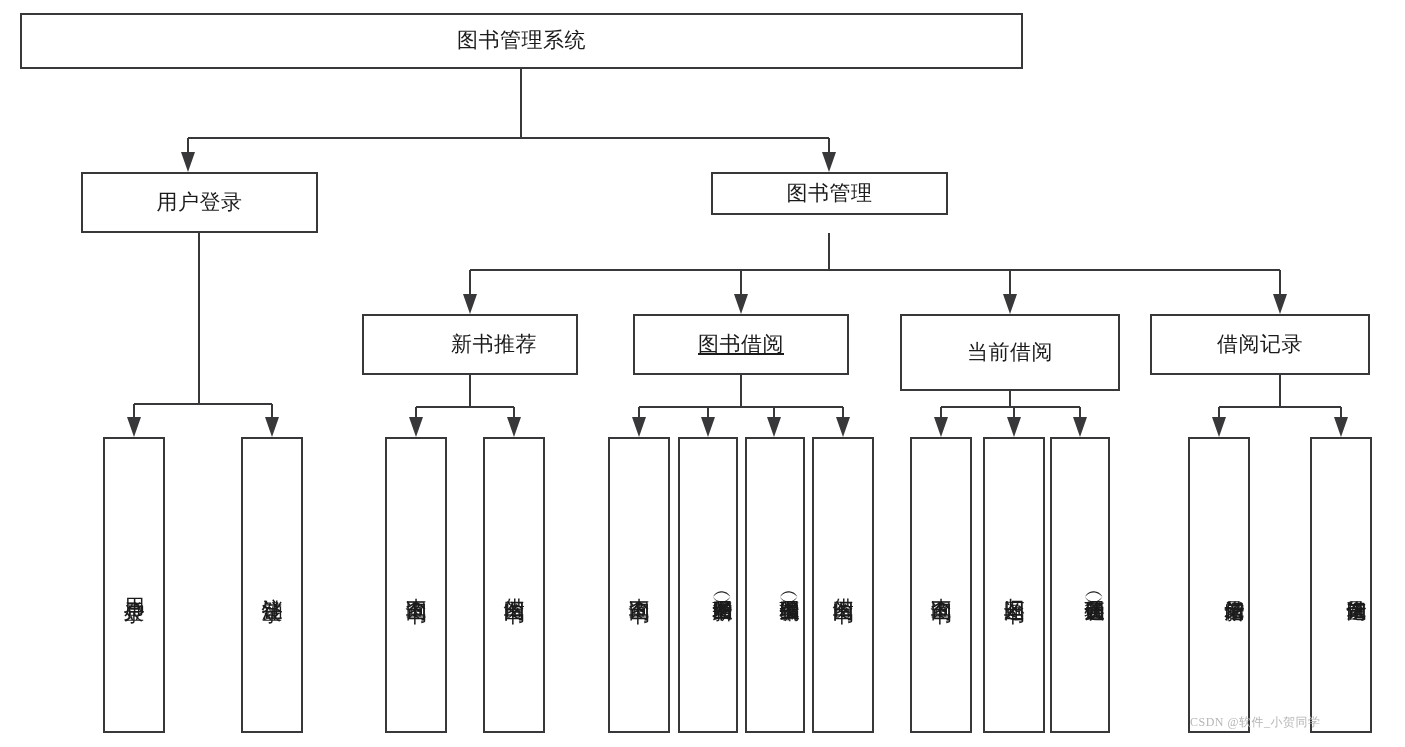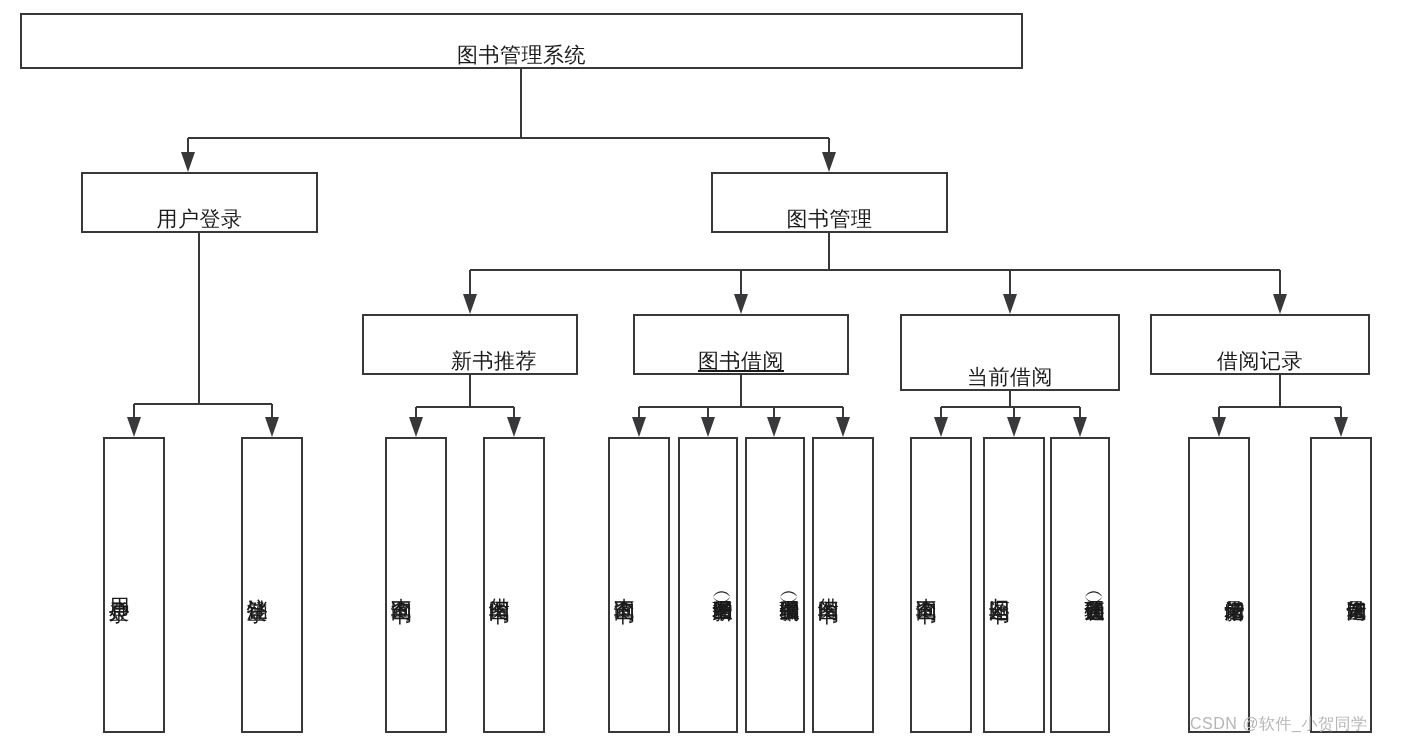--- a/index.html
+++ b/index.html
@@ -18,21 +18,21 @@
     width: 1405px;
     height: 747px;
     background: #ffffff;
   }
   .node {
     position: absolute;
     box-sizing: border-box;
     background: #ffffff;
     border: 2.5px solid #38383a;
     display: flex;
-    align-items: flex-end;
+    align-items: center;
     justify-content: center;
     color: #1b1b1c;
   }
   .node-h {
     
     font-size: 21px;
     letter-spacing: 0.5px;
     line-height: 1.1;
     text-align: center;
   }
@@ -53,25 +53,25 @@
   #edge-layer {
     position: absolute;
     left: 0;
     top: 0;
     width: 1405px;
     height: 747px;
     pointer-events: none;
   }
   .watermark {
     position: absolute;
-    font-size: 16px;
+    font-size: 12px;
     color: #b6b6b8;
     letter-spacing: 0.5px;
     white-space: nowrap;
-    font-family: Liberation Sans, sans-serif;
+    font-family: Liberation Serif, serif;
   }
 </style>
 </head>
 <body>
 
 <div id="diagram-root">
 
   <svg id="edge-layer" viewBox="0 0 1405 747" width="1405" height="747" xmlns="http://www.w3.org/2000/svg">
       <line x1="521" y1="69" x2="521" y2="138" stroke="#38383a" stroke-width="2.5" shape-rendering="crispEdges"></line>
       <line x1="188" y1="138" x2="829" y2="138" stroke="#38383a" stroke-width="2.5" shape-rendering="crispEdges"></line>
@@ -127,21 +127,21 @@
       <polygon points="1334,417 1348,417 1341,437" fill="#38383a"></polygon>
     </svg>
 
   <div id="node-layer">
       <div class="node node-h" style="left: 20px; top: 13px; width: 1003px; height: 56px; border-color: rgb(56, 56, 58); background: rgb(255, 255, 255); color: rgb(27, 27, 28);">
         <span>图书管理系统</span>
       </div>
       <div class="node node-h" style="left: 81px; top: 172px; width: 237px; height: 61px; border-color: rgb(56, 56, 58); background: rgb(255, 255, 255); color: rgb(27, 27, 28);">
         <span>用户登录</span>
       </div>
-      <div class="node node-h" style="left: 711px; top: 172px; width: 237px; height: 61px; border-color: rgb(56, 56, 58); background: rgb(255, 255, 255); color: rgb(27, 27, 28);">
+      <div class="node node-h" style="left: 711px; top: 172px; width: 237px; height: 43px; border-color: rgb(56, 56, 58); background: rgb(255, 255, 255); color: rgb(27, 27, 28);">
         <span>图书管理</span>
       </div>
       <div class="node node-h" style="left: 362px; top: 314px; width: 216px; height: 61px; border-color: rgb(56, 56, 58); background: rgb(255, 255, 255); color: rgb(27, 27, 28); padding-left: 48px;">
         <span>新书推荐</span>
       </div>
       <div class="node node-h" style="left: 633px; top: 314px; width: 216px; height: 61px; border-color: rgb(56, 56, 58); background: rgb(255, 255, 255); color: rgb(27, 27, 28); text-decoration: underline;">
         <span>图书借阅</span>
       </div>
       <div class="node node-h" style="left: 900px; top: 314px; width: 220px; height: 77px; border-color: rgb(56, 56, 58); background: rgb(255, 255, 255); color: rgb(27, 27, 28);">
         <span>当前借阅</span>

